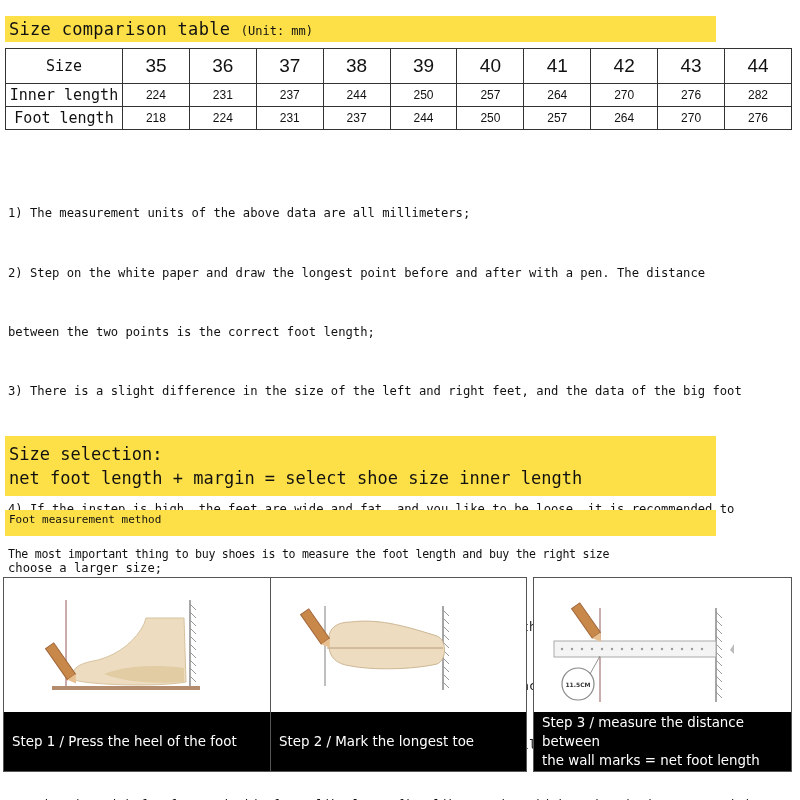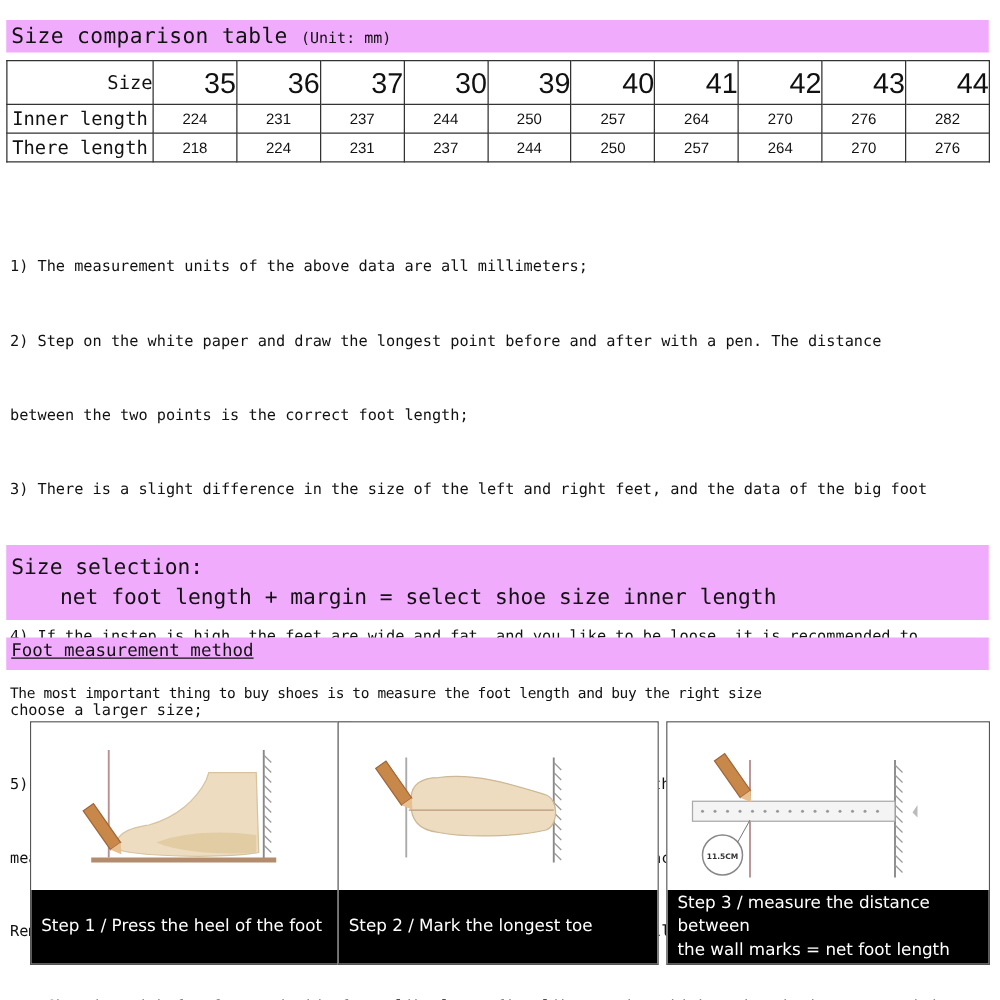--- a/index.html
+++ b/index.html
@@ -1,44 +1,44 @@
 <!DOCTYPE html>
 <html><head>
 <meta charset="utf-8">
 <style>
   html, body { margin:0; padding:0; background:#ffffff; }
   body { width:800px; height:800px; position:relative; overflow:hidden; color:#111; }
   .mono { font-family: "DejaVu Sans Mono", "Liberation Mono", monospace; }
-  .bar { position:absolute; left:5px; width:786px; background:#f0abfc; }
+  .bar { position:absolute; left:5px; width:711px; background:#fde047; }
   #title-bar { top:16px; height:26px; }
   #title-bar .t { position:absolute; left:4px; top:3px; font-size:17px; letter-spacing:0.3px; }
   #title-bar .u { font-size:12px; letter-spacing:0; }
   table.size { position:absolute; left:5px; top:48px; width:787px; border-collapse:collapse; table-layout:fixed; }
   table.size td { border:1.5px solid #333; text-align:center; padding:0; }
   table.size td.lab { width:116px; font-family:"DejaVu Sans Mono","Liberation Mono",monospace; font-size:15px; }
-  table.size tr.h td { height:34px;text-align:right; }
-  table.size tr.h td.num { font-family:"Liberation Sans","DejaVu Sans",sans-serif; font-size:23px; }
+  table.size tr.h td { height:34px; }
+  table.size tr.h td.num { font-family:"Liberation Sans","DejaVu Sans",sans-serif; font-size:19px; }
   table.size tr.r td { height:22px;text-align:center; }
   table.size tr.r td.num { font-family:"Liberation Sans","DejaVu Sans",sans-serif; font-size:12px; }
   #notes { position:absolute; left:8px; top:165px; width:785px; font-size:12.2px; line-height:19.7px; white-space:pre-wrap; }
   #notes div { white-space:pre-wrap; }
   #sel-box { top:436px; height:60px; }
   #sel-box div { position:absolute; left:4px; font-size:17px; }
   #sel-box .l1 { top:8px; }
-  #sel-box .l2 { top:32px;margin-left:39px; }
+  #sel-box .l2 { top:32px; }
   #meas-bar { top:510px; height:26px; }
-  #meas-bar div { position:absolute; left:4px; top:3px; font-size:14px;text-decoration:underline; }
+  #meas-bar div { position:absolute; left:4px; top:3px; font-size:11px; }
   #subtitle { position:absolute; left:8px; top:547px; font-size:11.6px; letter-spacing:-0.3px;text-align:center; }
   .panel { position:absolute; top:577px; height:193px; border:1.5px solid #555; background:#fff; overflow:hidden; }
   .panel .img { position:absolute; left:0; top:0; right:0; height:134px; background:#fff; }
   .panel .cap { position:absolute; left:0; right:0; bottom:0; height:59px; background:#000; color:#fff;
                 font-family:"DejaVu Sans","Liberation Sans",sans-serif; font-size:13.4px; line-height:19px;
                 display:flex; flex-direction:column; justify-content:center; padding-left:8px; }
   .panel .cap span { display:block; }
-  #panel-1 { left:24px; width:255px; }
+  #panel-1 { left:3px; width:255px;padding-left:12px; }
   #panel-2 { left:270px; width:255px; }
   #panel-3 { left:533px; width:257px; }
   svg { display:block; }
 </style>
 </head>
 <body>
 
 <div class="bar" id="title-bar">
   <div class="t mono">
     <span>Size comparison table</span>
@@ -46,21 +46,21 @@
   </div>
 </div>
 
 <table class="size">
   <tbody>
       <tr class="h">
     <td class="lab">Size</td>
     <td class="num">35</td>
     <td class="num">36</td>
     <td class="num">37</td>
-    <td class="num">30</td>
+    <td class="num">38</td>
     <td class="num">39</td>
     <td class="num">40</td>
     <td class="num">41</td>
     <td class="num">42</td>
     <td class="num">43</td>
     <td class="num">44</td>
   </tr>
   <tr class="r">
     <td class="lab">Inner length</td>
     <td class="num">224</td>
@@ -68,21 +68,21 @@
     <td class="num">237</td>
     <td class="num">244</td>
     <td class="num">250</td>
     <td class="num">257</td>
     <td class="num">264</td>
     <td class="num">270</td>
     <td class="num">276</td>
     <td class="num">282</td>
   </tr>
   <tr class="r">
-    <td class="lab">There length</td>
+    <td class="lab">Foot length</td>
     <td class="num">218</td>
     <td class="num">224</td>
     <td class="num">231</td>
     <td class="num">237</td>
     <td class="num">244</td>
     <td class="num">250</td>
     <td class="num">257</td>
     <td class="num">264</td>
     <td class="num">270</td>
     <td class="num">276</td>

